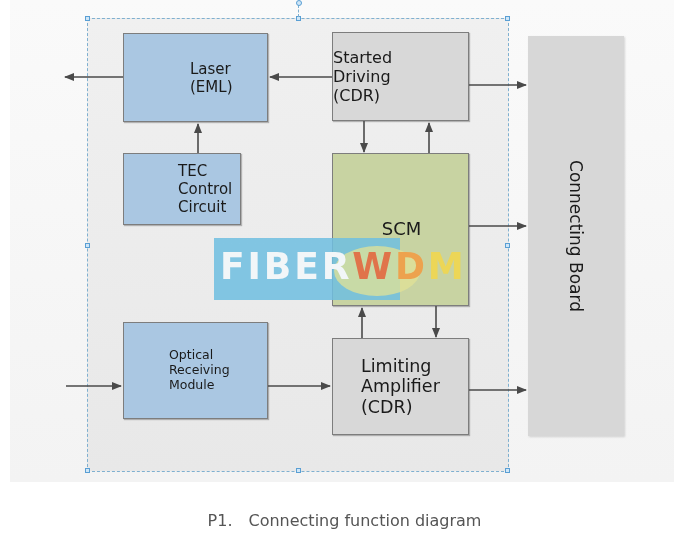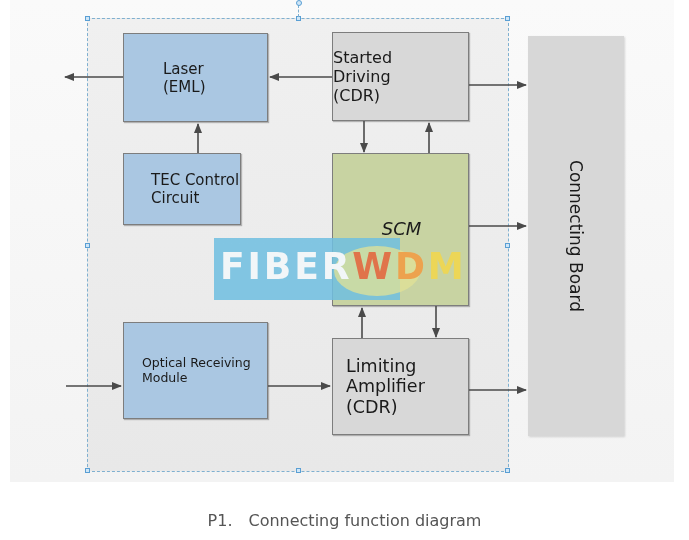--- a/index.html
+++ b/index.html
@@ -20,36 +20,36 @@
   .rot-handle {
     position: absolute; width: 6px; height: 6px; border-radius: 50%; background: #cfe6f7; border: 1px solid #5a9fd4; box-sizing: border-box;
   }
   .rot-line { position: absolute; width: 0; border-left: 1px dashed #7fb0d0; }
   .block {
     position: absolute; box-sizing: border-box;
     border: 1px solid #7d7d7d;
     box-shadow: 1px 1px 1px rgba(0,0,0,0.25);
     display: flex; align-items: center; color: #1a1a1a;
   }
-  .blue { background: #aac7e2; }
+  .blue { background: #aac7e2; padding-left: 27px; }
   .gray { background: #d8d8d8; }
   .green { background: #c8d3a2; }
   .block .label { white-space: pre-line; line-height: 1.2; }
   #laser { left: 123px; top: 33px; width: 145px; height: 89px; justify-content: flex-start; }
   #laser .label { margin-left: 39px; font-size: 15px; }
   #tec { left: 123px; top: 153px; width: 118px; height: 72px; }
   #tec .label { margin-left: 27px; font-size: 15px; }
   #driving { left: 332px; top: 32px; width: 137px; height: 89px; }
   #driving .label { font-size: 16px; }
   #scm { left: 332px; top: 153px; width: 137px; height: 153px; justify-content: center; align-items: flex-start; }
-  #scm .label { margin-top: 64px; margin-left: 2px; font-size: 18px; font-style: italic; }
+  #scm .label { margin-top: 64px; margin-left: 2px; font-size: 18px; }
   #optical { left: 123px; top: 322px; width: 145px; height: 97px; }
   #optical .label { margin-left: 18px; font-size: 12.5px; margin-top: -2px; }
   #limiting { left: 332px; top: 338px; width: 137px; height: 97px; }
-  #limiting .label { margin-left: 13px; font-size: 17.5px; line-height: 1.15; }
+  #limiting .label { margin-left: 28px; font-size: 17.5px; line-height: 1.15; }
   #board {
     position: absolute; left: 528px; top: 36px; width: 96px; height: 400px;
     background: #d7d7d7; box-shadow: 1px 1px 2px rgba(0,0,0,0.15);
   }
   #board .vlabel {
     position: absolute; left: 48px; top: 200px;
     transform: translate(-50%, -50%) rotate(90deg);
     white-space: nowrap; font-size: 17px; color: #1a1a1a;
   }
   svg#arrows { position: absolute; left: 0; top: 0; width: 689px; height: 540px; pointer-events: none; }

